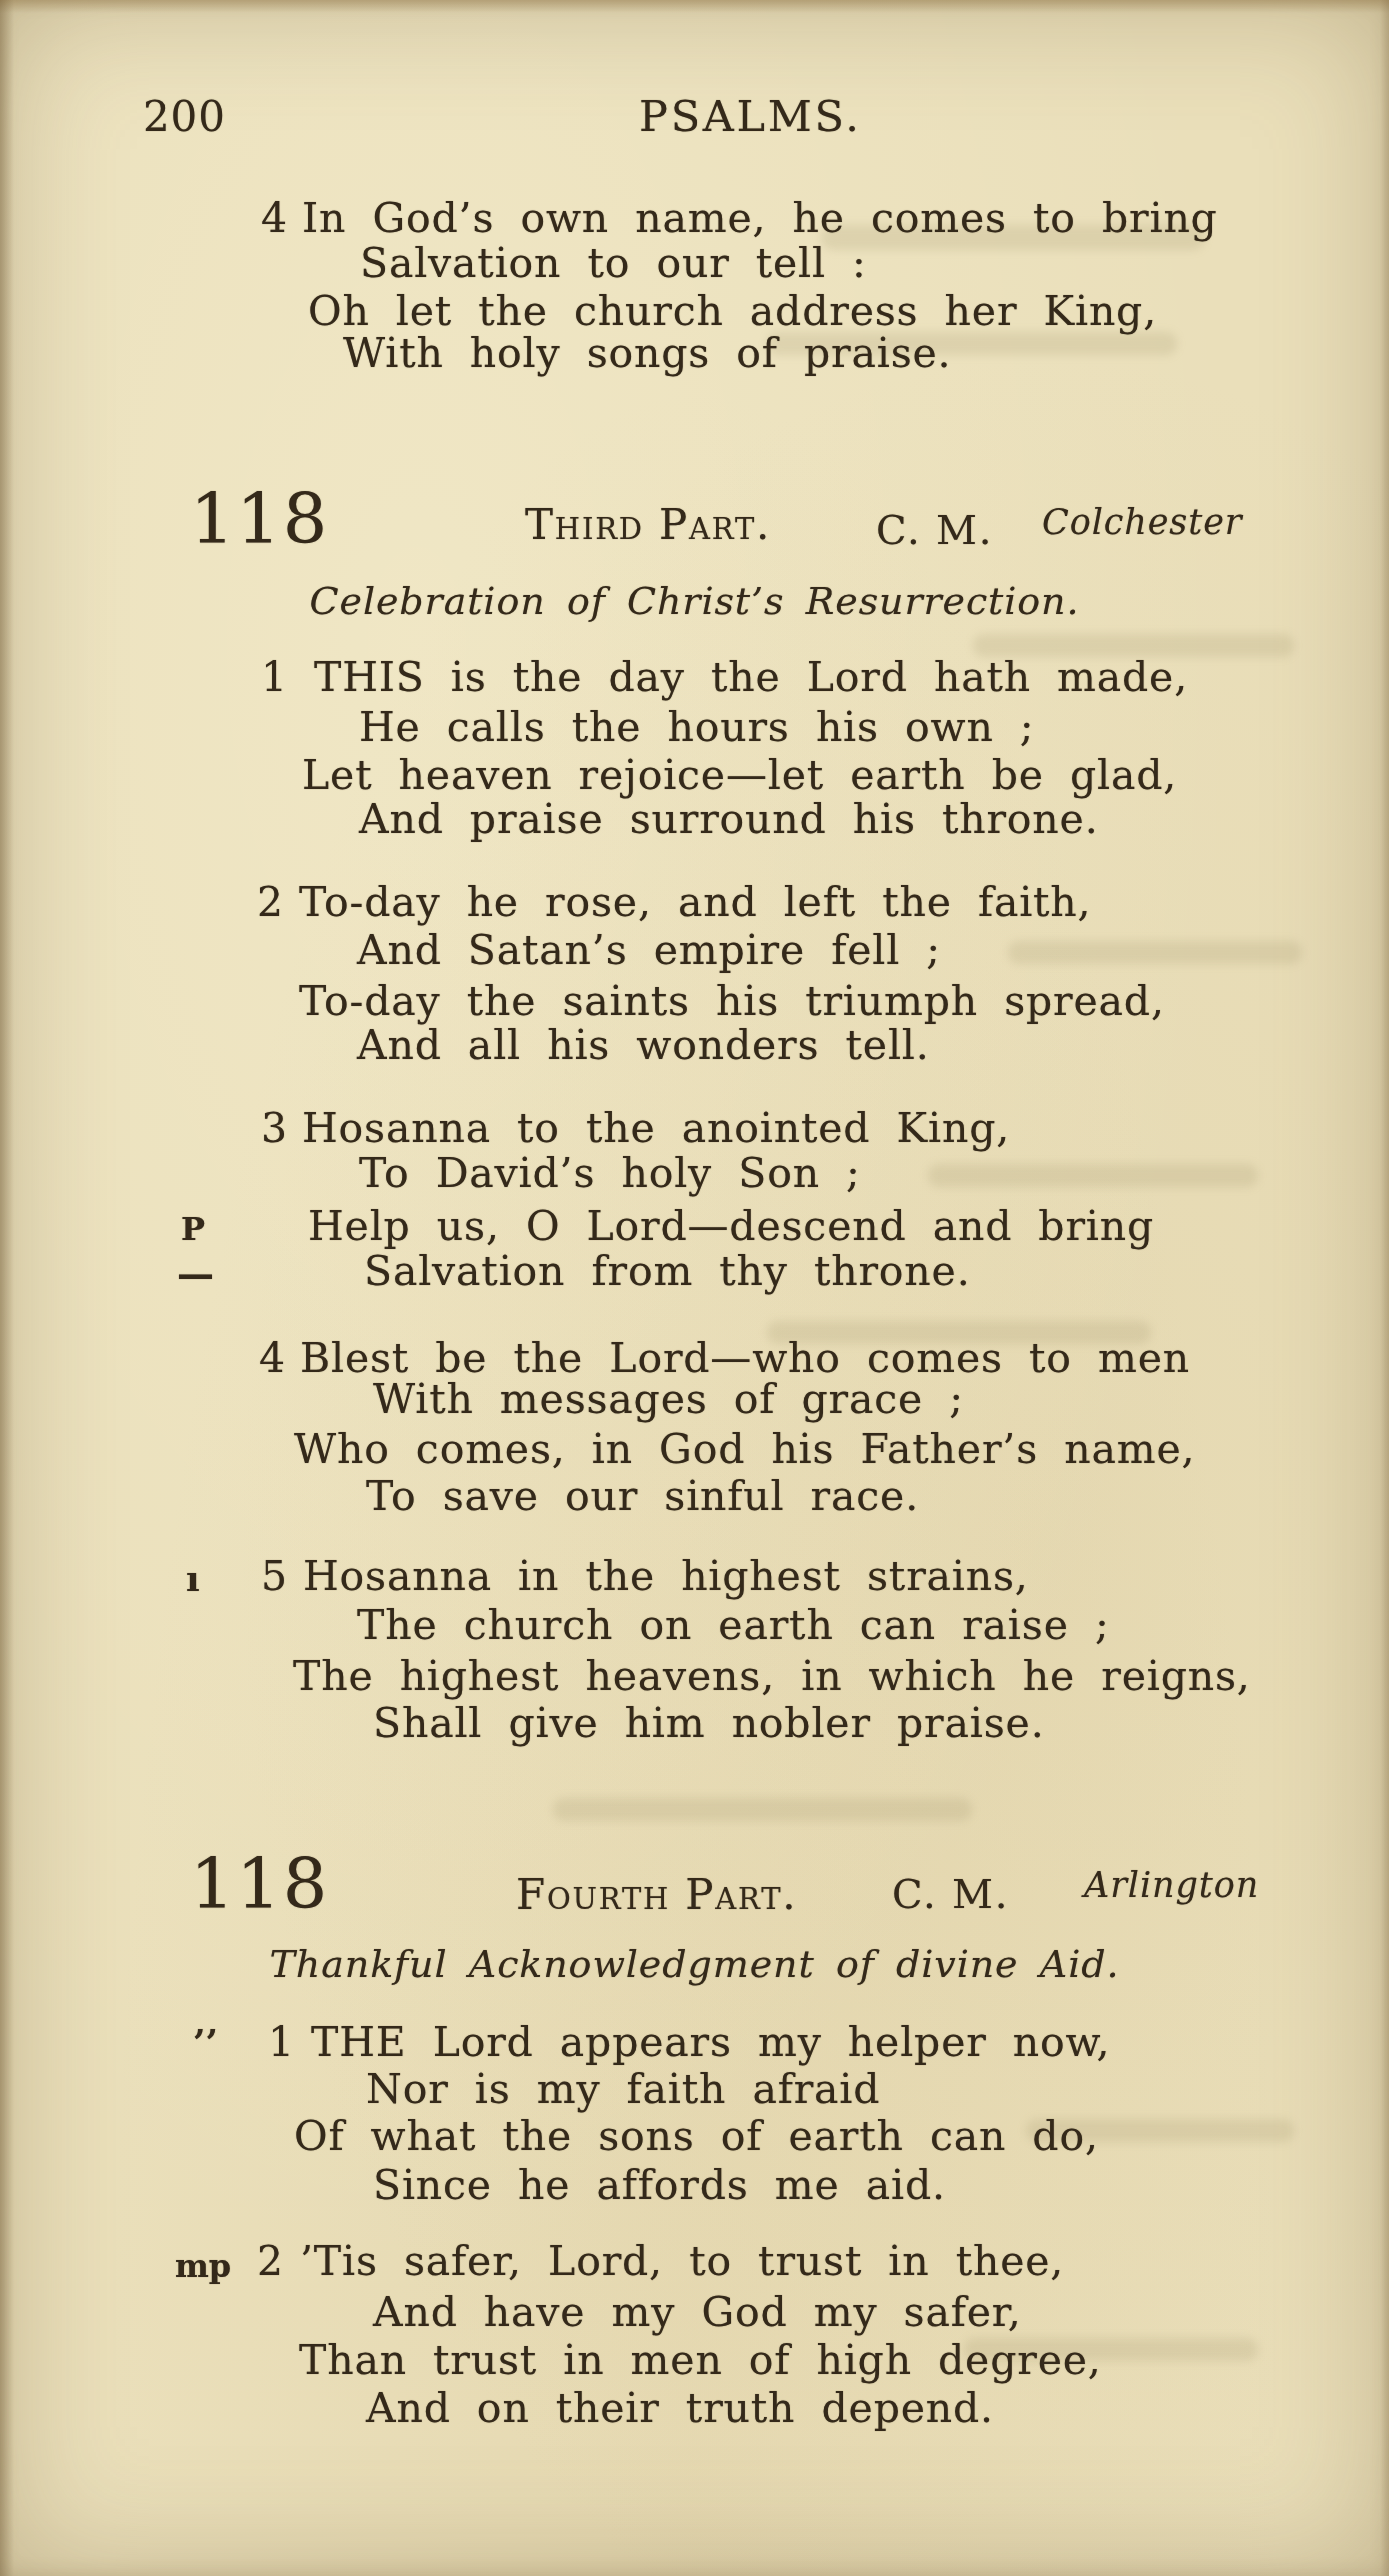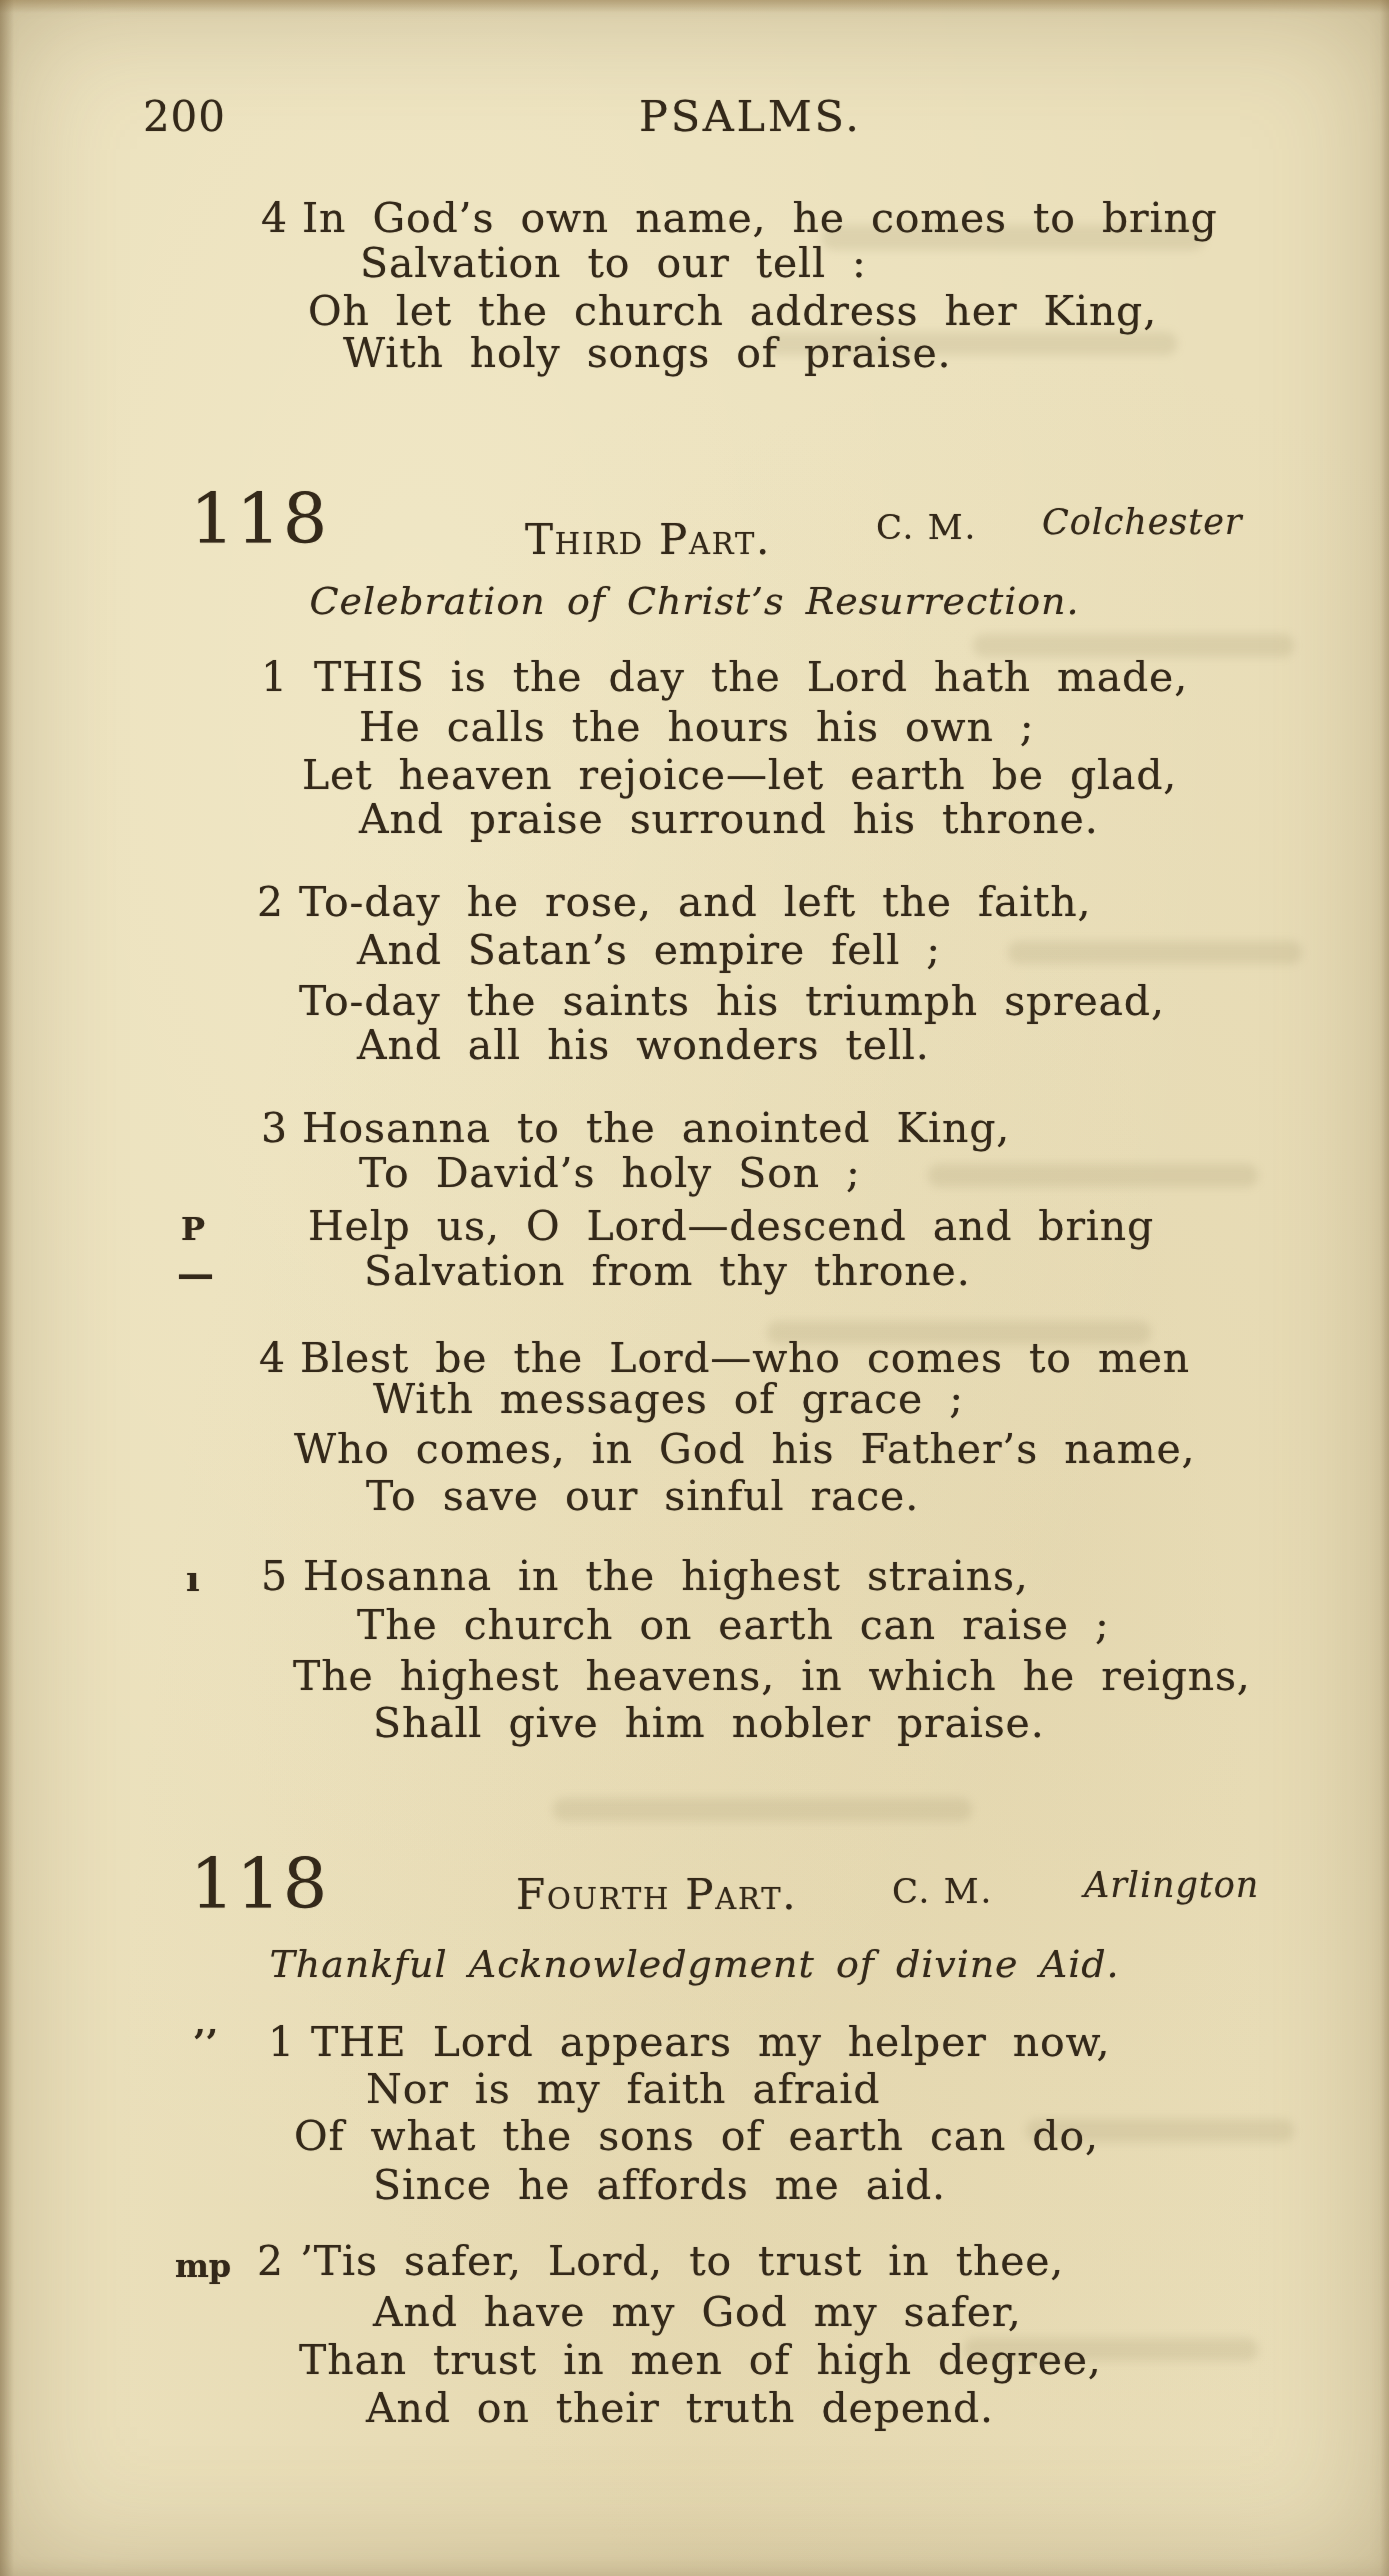--- a/index.html
+++ b/index.html
@@ -22,21 +22,21 @@
     background:linear-gradient(to left, rgba(120,95,55,.22), rgba(120,95,55,0));}
 
   .txt{position:absolute;white-space:nowrap;line-height:1;
     text-shadow:0 0 1.1px rgba(52,41,22,.5);}
   .runhead{font-size:43px;letter-spacing:2.7px;}
   .pagenum{font-size:42px;letter-spacing:0.9px;}
   .vline{font-size:41px;word-spacing:.30em;letter-spacing:.02em;}
   .vnum{font-size:41px;}
   .hymn-num{font-size:70px;letter-spacing:1.8px;}
   .hymn-part{font-size:42px;font-variant:small-caps;letter-spacing:1.8px;}
-  .hymn-meter{font-size:34px;letter-spacing:1.8px;}
+  .hymn-meter{font-size:40px;letter-spacing:1.8px;}
   .hymn-tune{font-size:35px;font-style:italic;letter-spacing:0.9px;}
   .subtitle{font-size:38px;font-style:italic;letter-spacing:0.9px;word-spacing:.22em;
     left:0;width:1389px;text-align:center;}
   .mark{font-size:32px;font-weight:bold;}
   .mark-dash{font-size:37px;font-weight:bold;}
   .mark-small{font-size:36px;font-weight:bold;}
 
   .ghost{position:absolute;background:rgba(145,128,85,.16);filter:blur(4.5px);
     border-radius:12.5px;pointer-events:none;}
 </style>
@@ -64,21 +64,21 @@
 <section>
   <div class="txt vnum" style="left:261px;top:198px">4</div>
   <div class="txt vline" style="left:302px;top:198px">In God’s own name, he comes to bring</div>
   <div class="txt vline" style="left:360px;top:243px">Salvation to our tell :</div>
   <div class="txt vline" style="left:308px;top:291px">Oh let the church address her King,</div>
   <div class="txt vline" style="left:343px;top:333px">With holy songs of praise.</div>
 </section>
 
 <section>
   <div class="txt hymn-num" style="left:190px;top:484px">118</div>
-  <div class="txt hymn-part" style="left:525px;top:519px">Third Part.</div>
+  <div class="txt hymn-part" style="left:525px;top:504px">Third Part.</div>
   <div class="txt hymn-meter" style="left:876px;top:510px">C. M.</div>
   <div class="txt hymn-tune" style="left:1042px;top:505px">Colchester</div>
   <div class="txt subtitle" style="top:582px">Celebration of Christ’s Resurrection.</div>
 
   <div>
     <div class="txt vnum" style="left:261px;top:657px">1</div>
     <div class="txt vline" style="left:314px;top:657px">THIS is the day the Lord hath made,</div>
     <div class="txt vline" style="left:359px;top:707px">He calls the hours his own ;</div>
     <div class="txt vline" style="left:302px;top:755px">Let heaven rejoice—let earth be glad,</div>
     <div class="txt vline" style="left:359px;top:799px">And praise surround his throne.</div>

